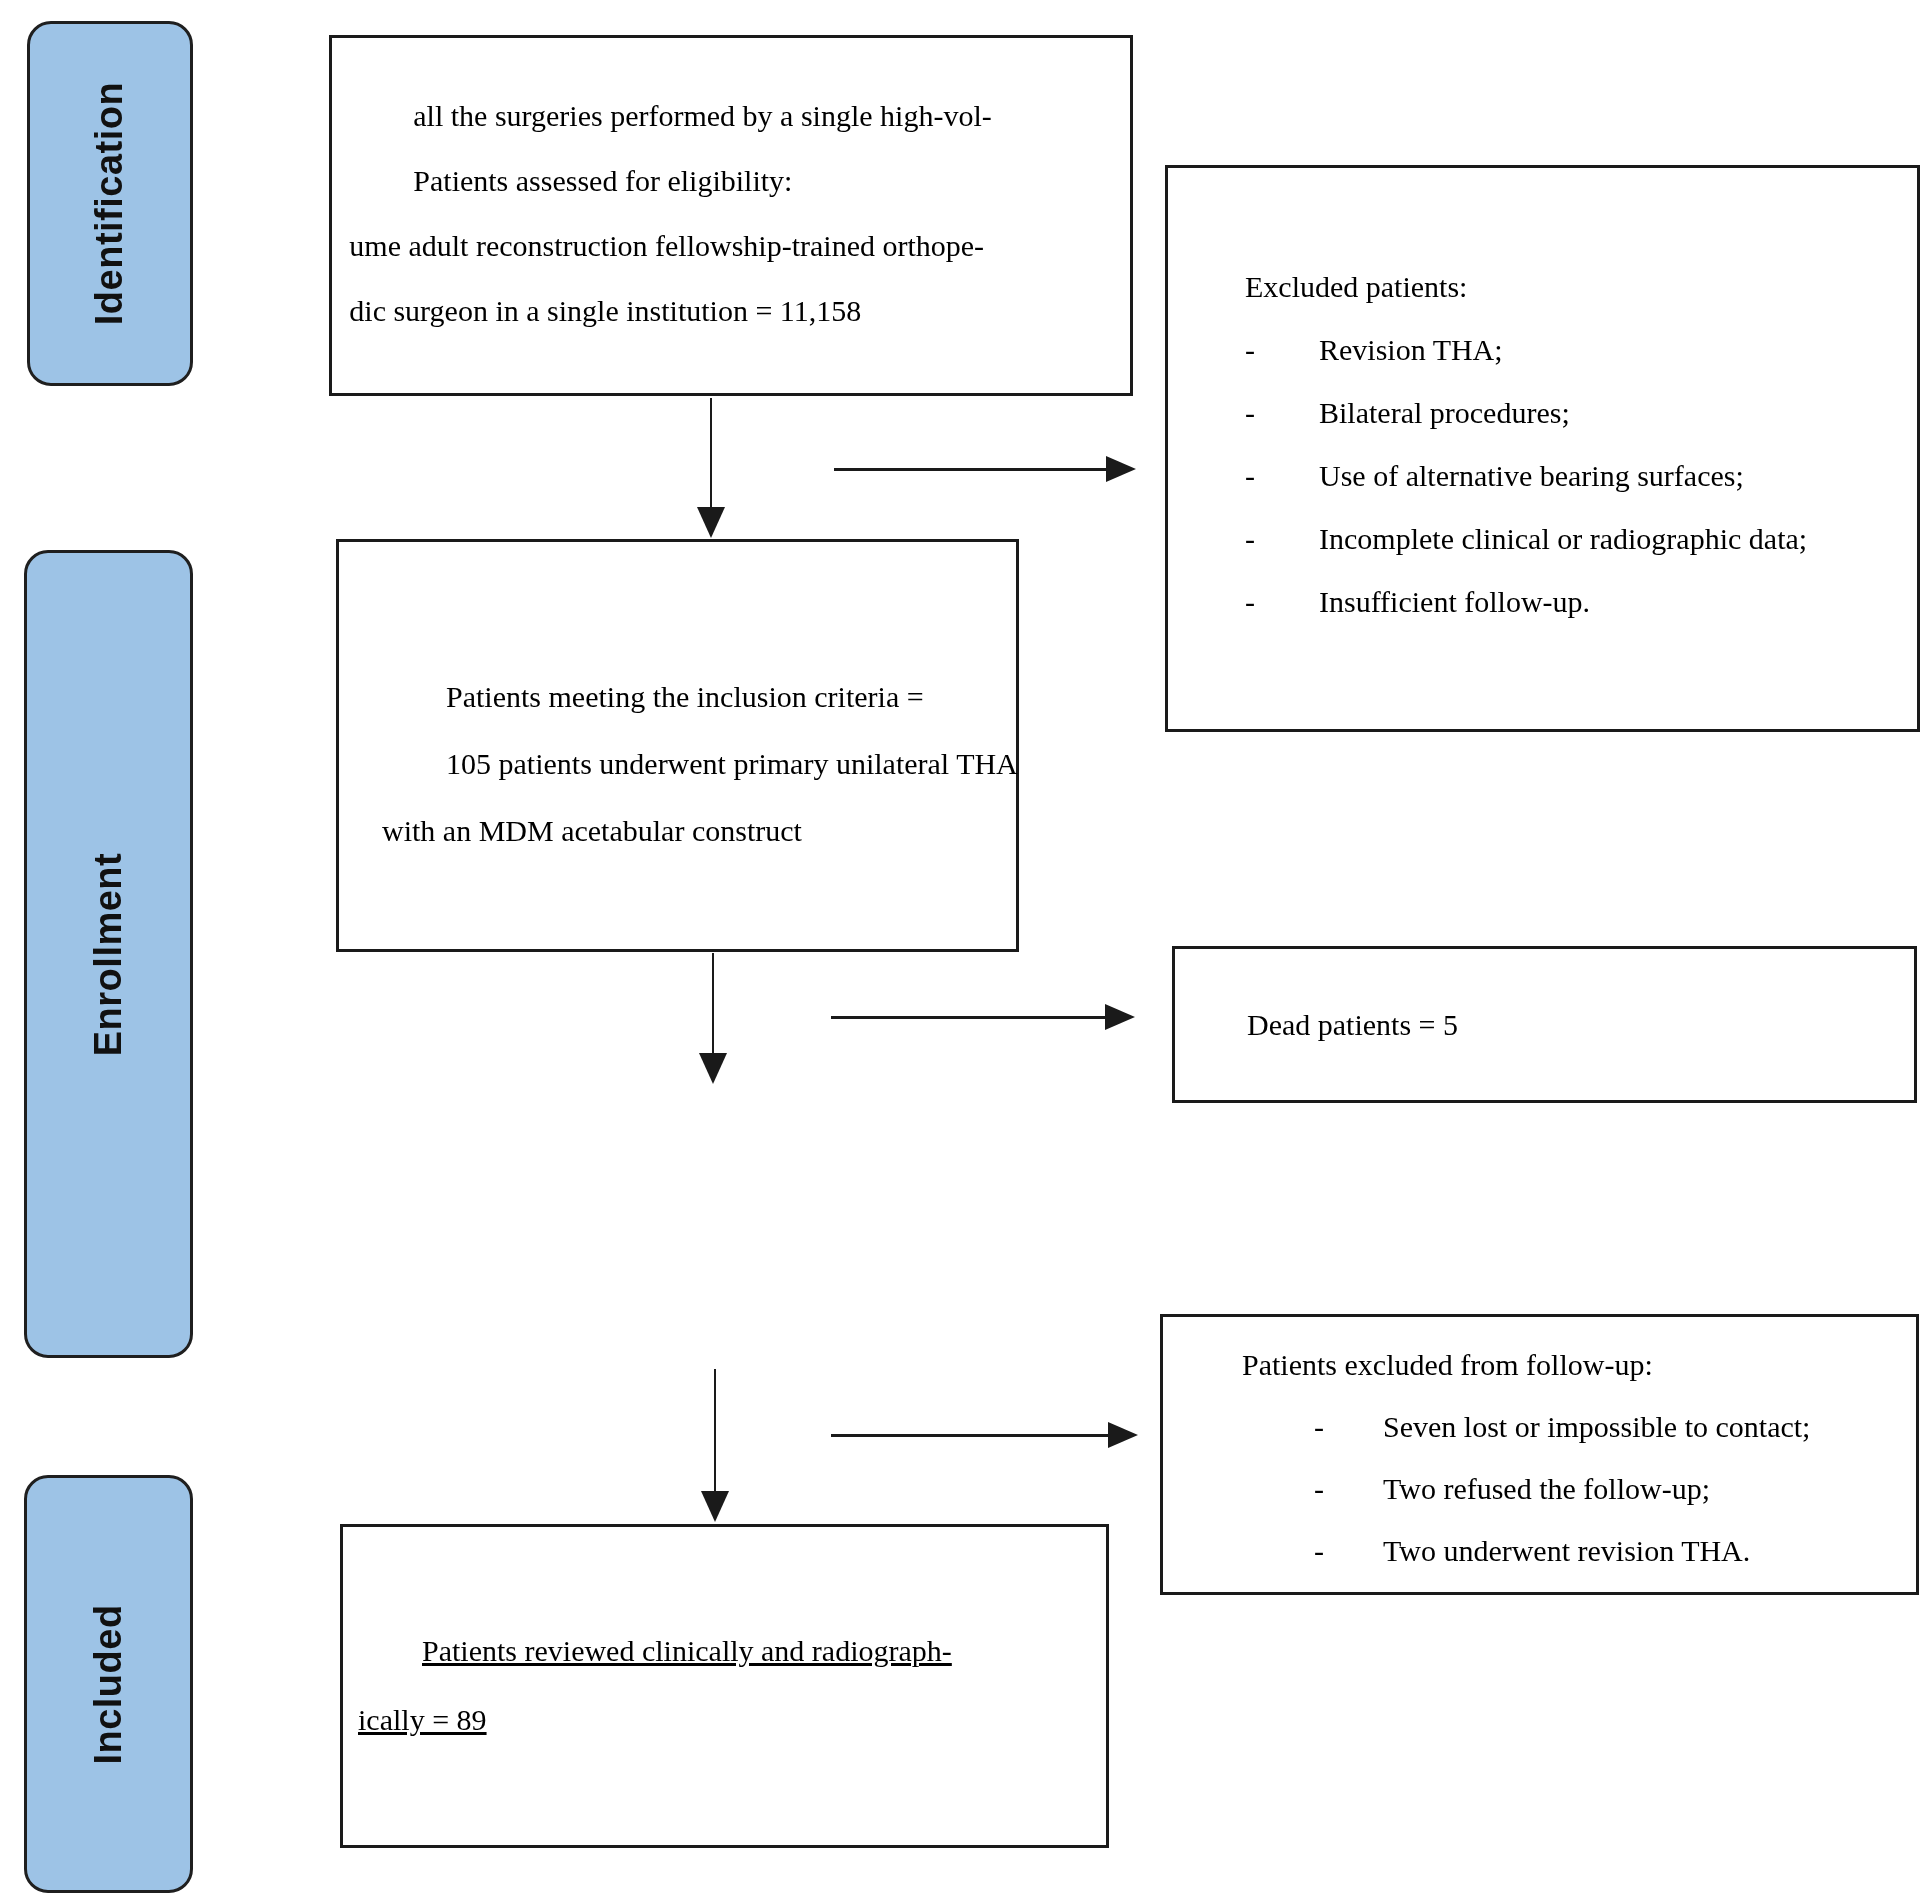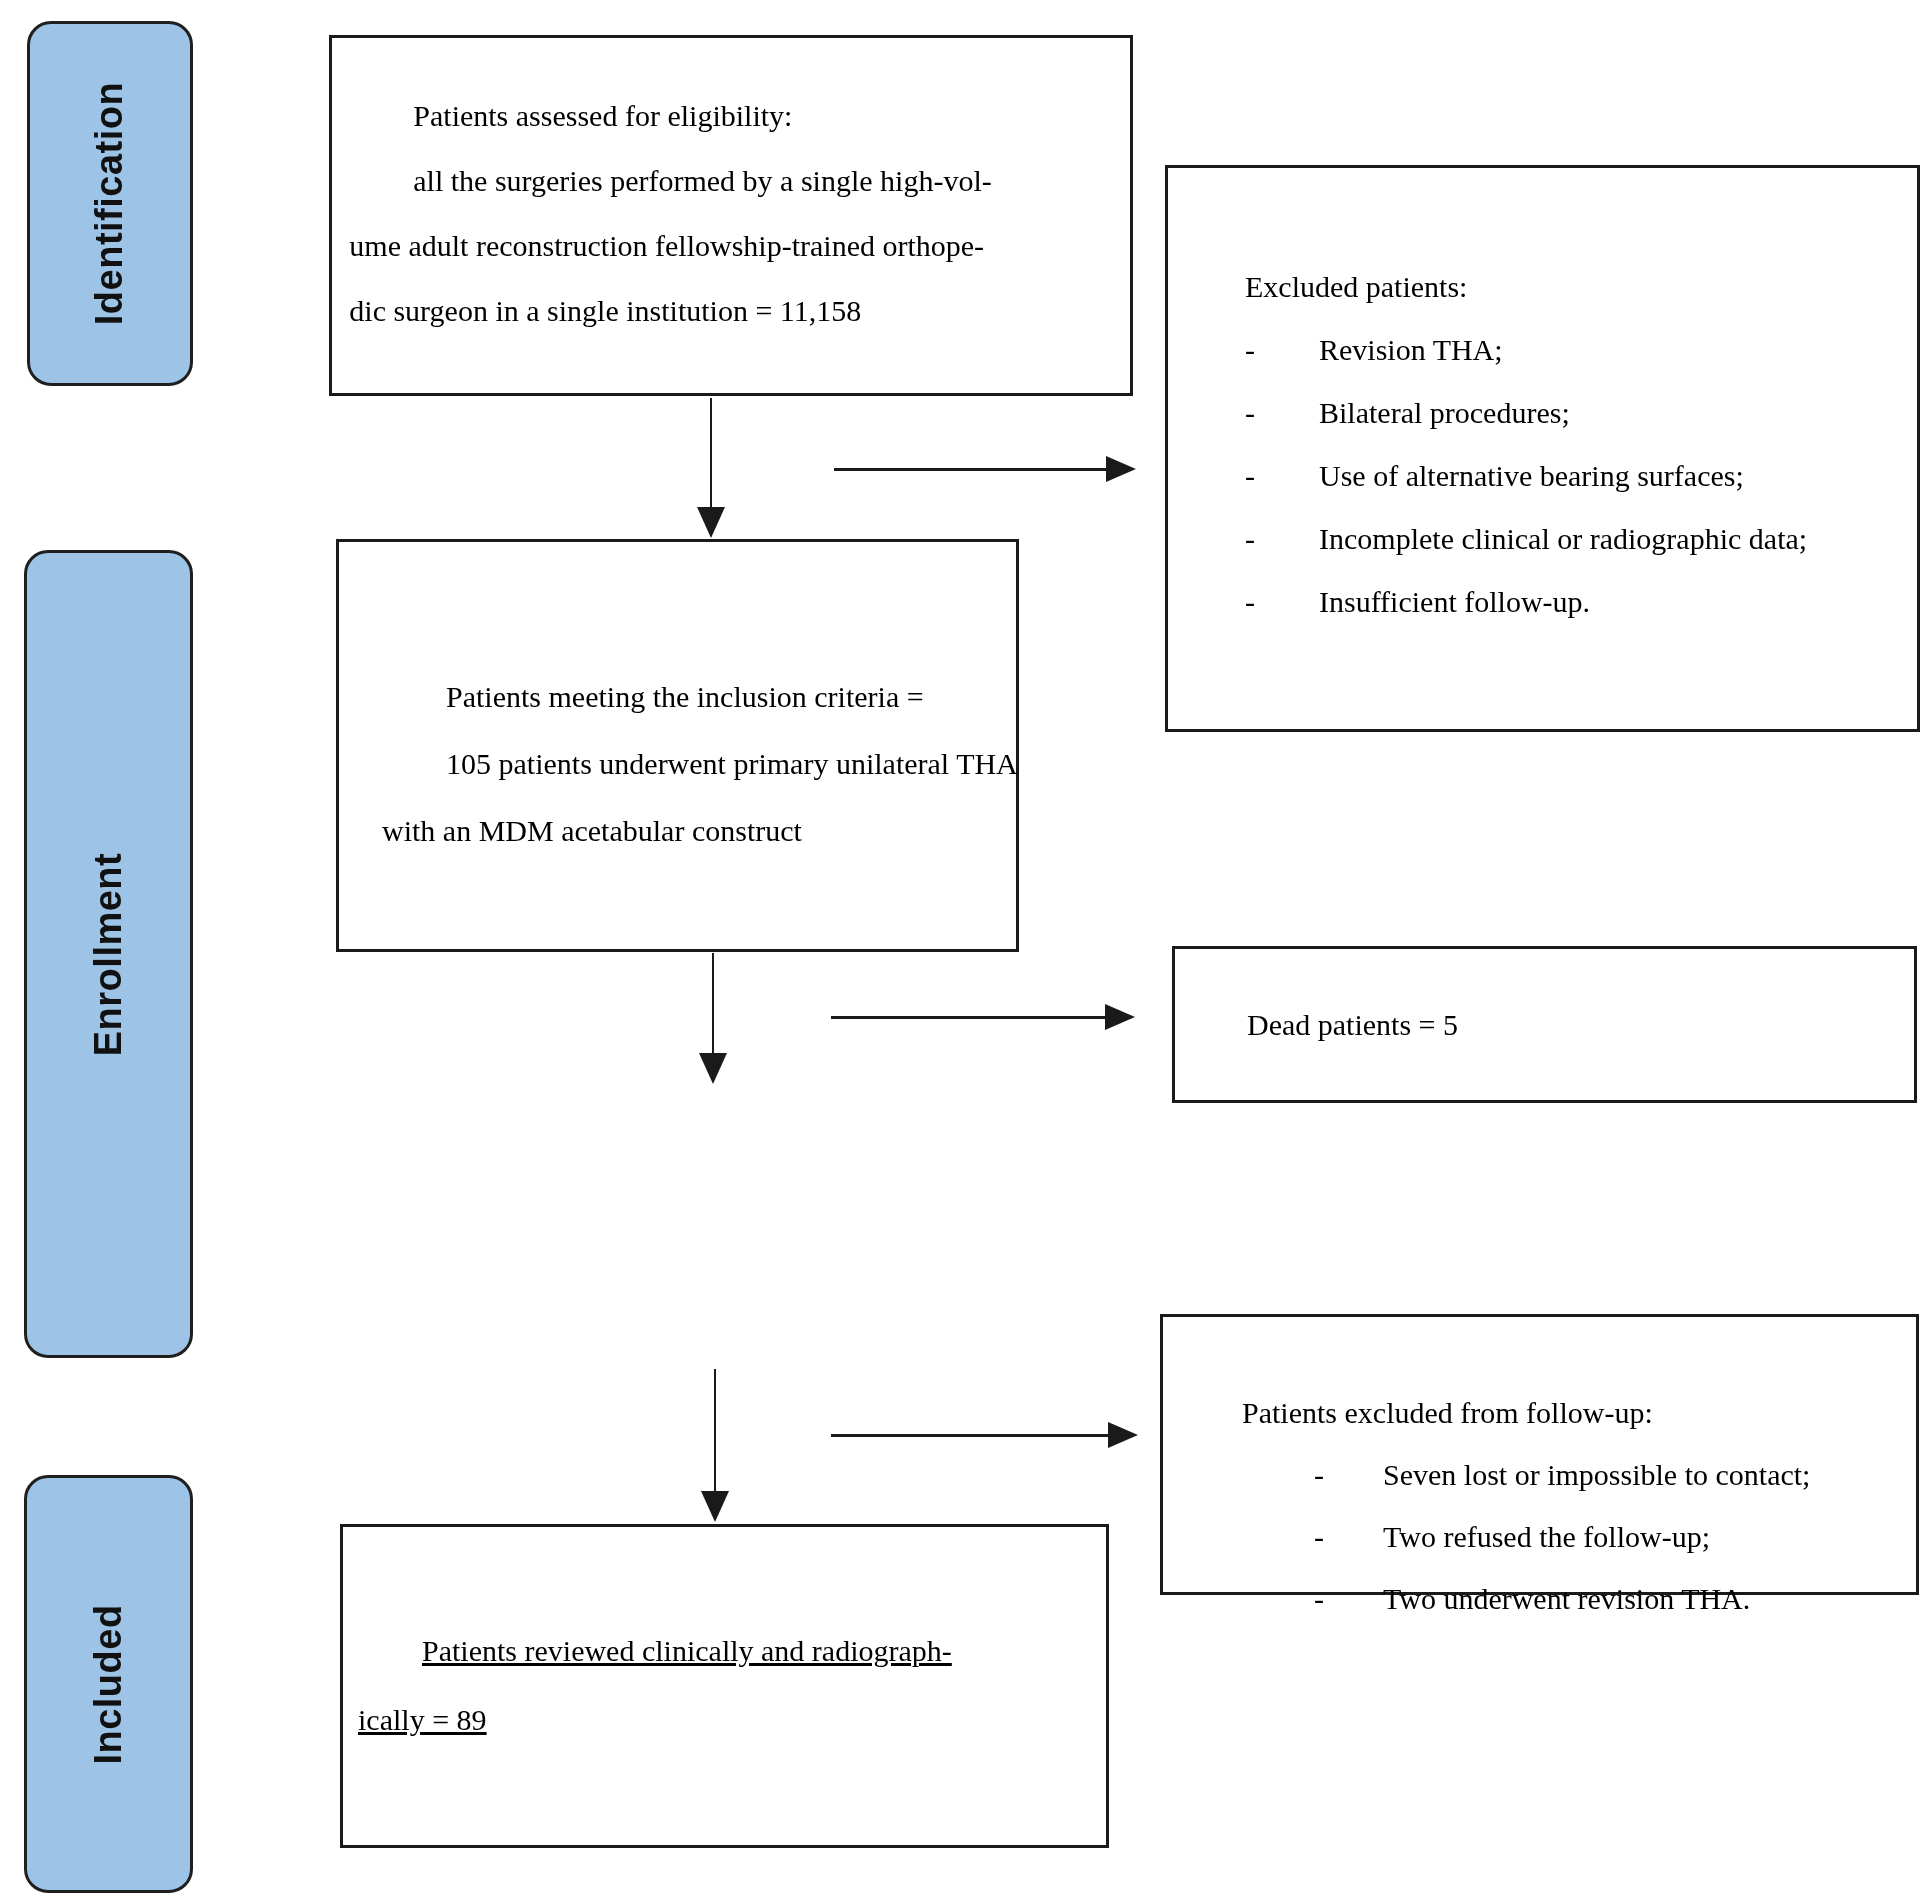--- a/index.html
+++ b/index.html
@@ -48,21 +48,21 @@
   #box-dead{left:1172px;top:946px;width:745px;height:157px;display:flex;align-items:center;}
   #box-eligible{left:329px;top:1086px;width:784px;height:282px;}
   #box-followup{left:1160px;top:1314px;width:759px;height:281px;}
   #box-reviewed{left:340px;top:1524px;width:769px;height:324px;}
 
   #box-assessed .btext{padding:45px 25px 0 17.3px;line-height:65px;}
   #box-inclusion .btext{padding:121px 20px 0 15px;line-height:67px;}
   #box-eligible .btext{padding:72px 20px 0 15px;line-height:69px;}
   #box-reviewed .btext{padding:89px 20px 0 15px;line-height:69px;text-decoration:underline;}
   #box-excluded .btext{padding:87px 20px 0 77px;line-height:63px;}
-  #box-followup .btext{padding:17.3px 10px 0 79px;line-height:62px;margin-top:48px;}
+  #box-followup .btext{padding:17.3px 10px 0 79px;line-height:62px;}
   #box-dead .btext{padding-left:72px;line-height:normal;}
 
   .line{white-space:nowrap;}
   .line.ind{padding-left:64px;}
 
   .bullet{display:flex;white-space:nowrap;}
   #box-excluded .bullet .dash{width:74px;flex:0 0 74px;}
   #box-followup .bullet{margin-left:72px;}
   #box-followup .bullet .dash{width:69px;flex:0 0 69px;}
 
@@ -107,22 +107,22 @@
   </div>
   <div class="stage" id="stage-enrollment">
     <span class="stage-label">Enrollment</span>
   </div>
   <div class="stage" id="stage-included">
     <span class="stage-label">Included</span>
   </div>
 
   <div class="fbox" id="box-assessed">
     <div class="btext">
+      <div class="line ind">all the surgeries performed by a single high-vol-</div>
       <div class="line ind">Patients assessed for eligibility:</div>
-      <div class="line ind">all the surgeries performed by a single high-vol-</div>
       <div class="line">ume adult reconstruction fellowship-trained orthope-</div>
       <div class="line">dic surgeon in a single institution = 11,158</div>
     </div>
   </div>
 
   <div class="fbox" id="box-excluded">
     <div class="btext">
       <div class="line">Excluded patients:</div>
       <div class="bullet">
         <span class="dash">-</span>

